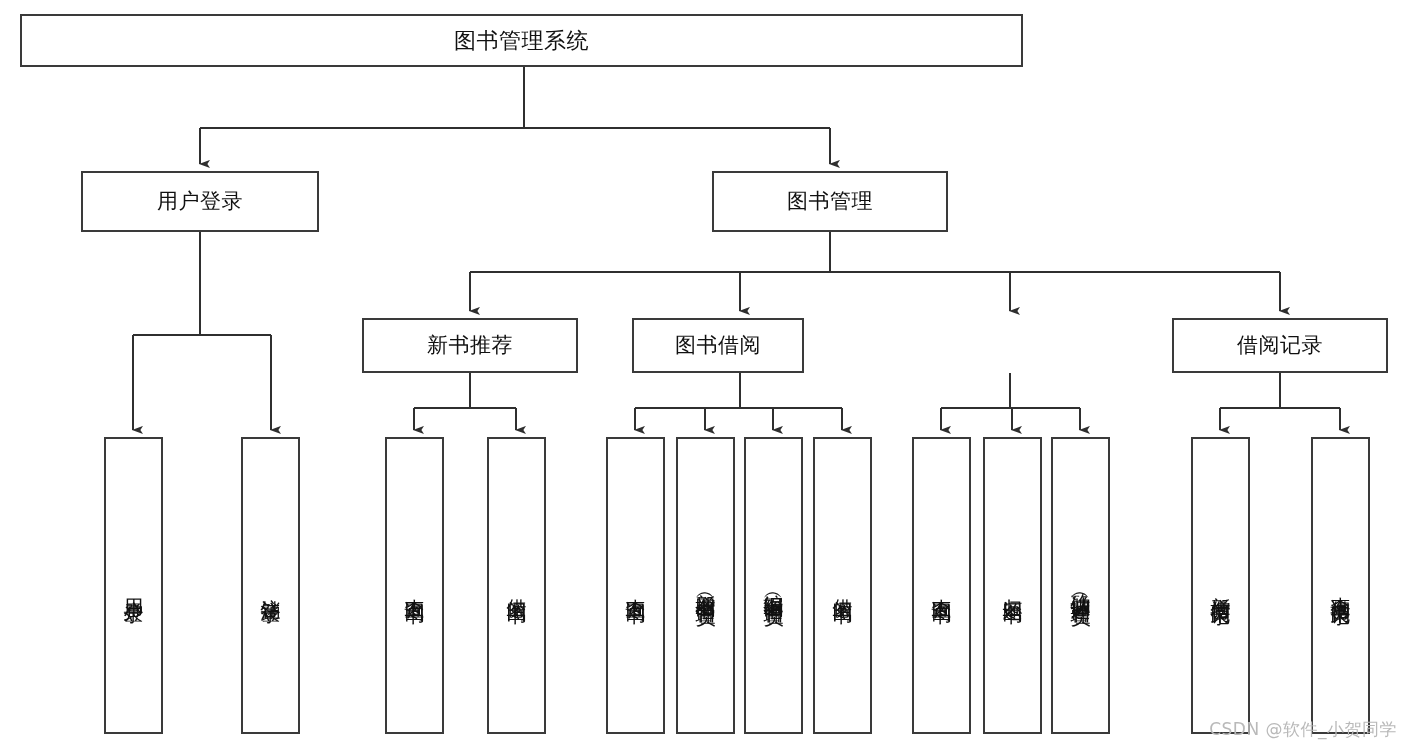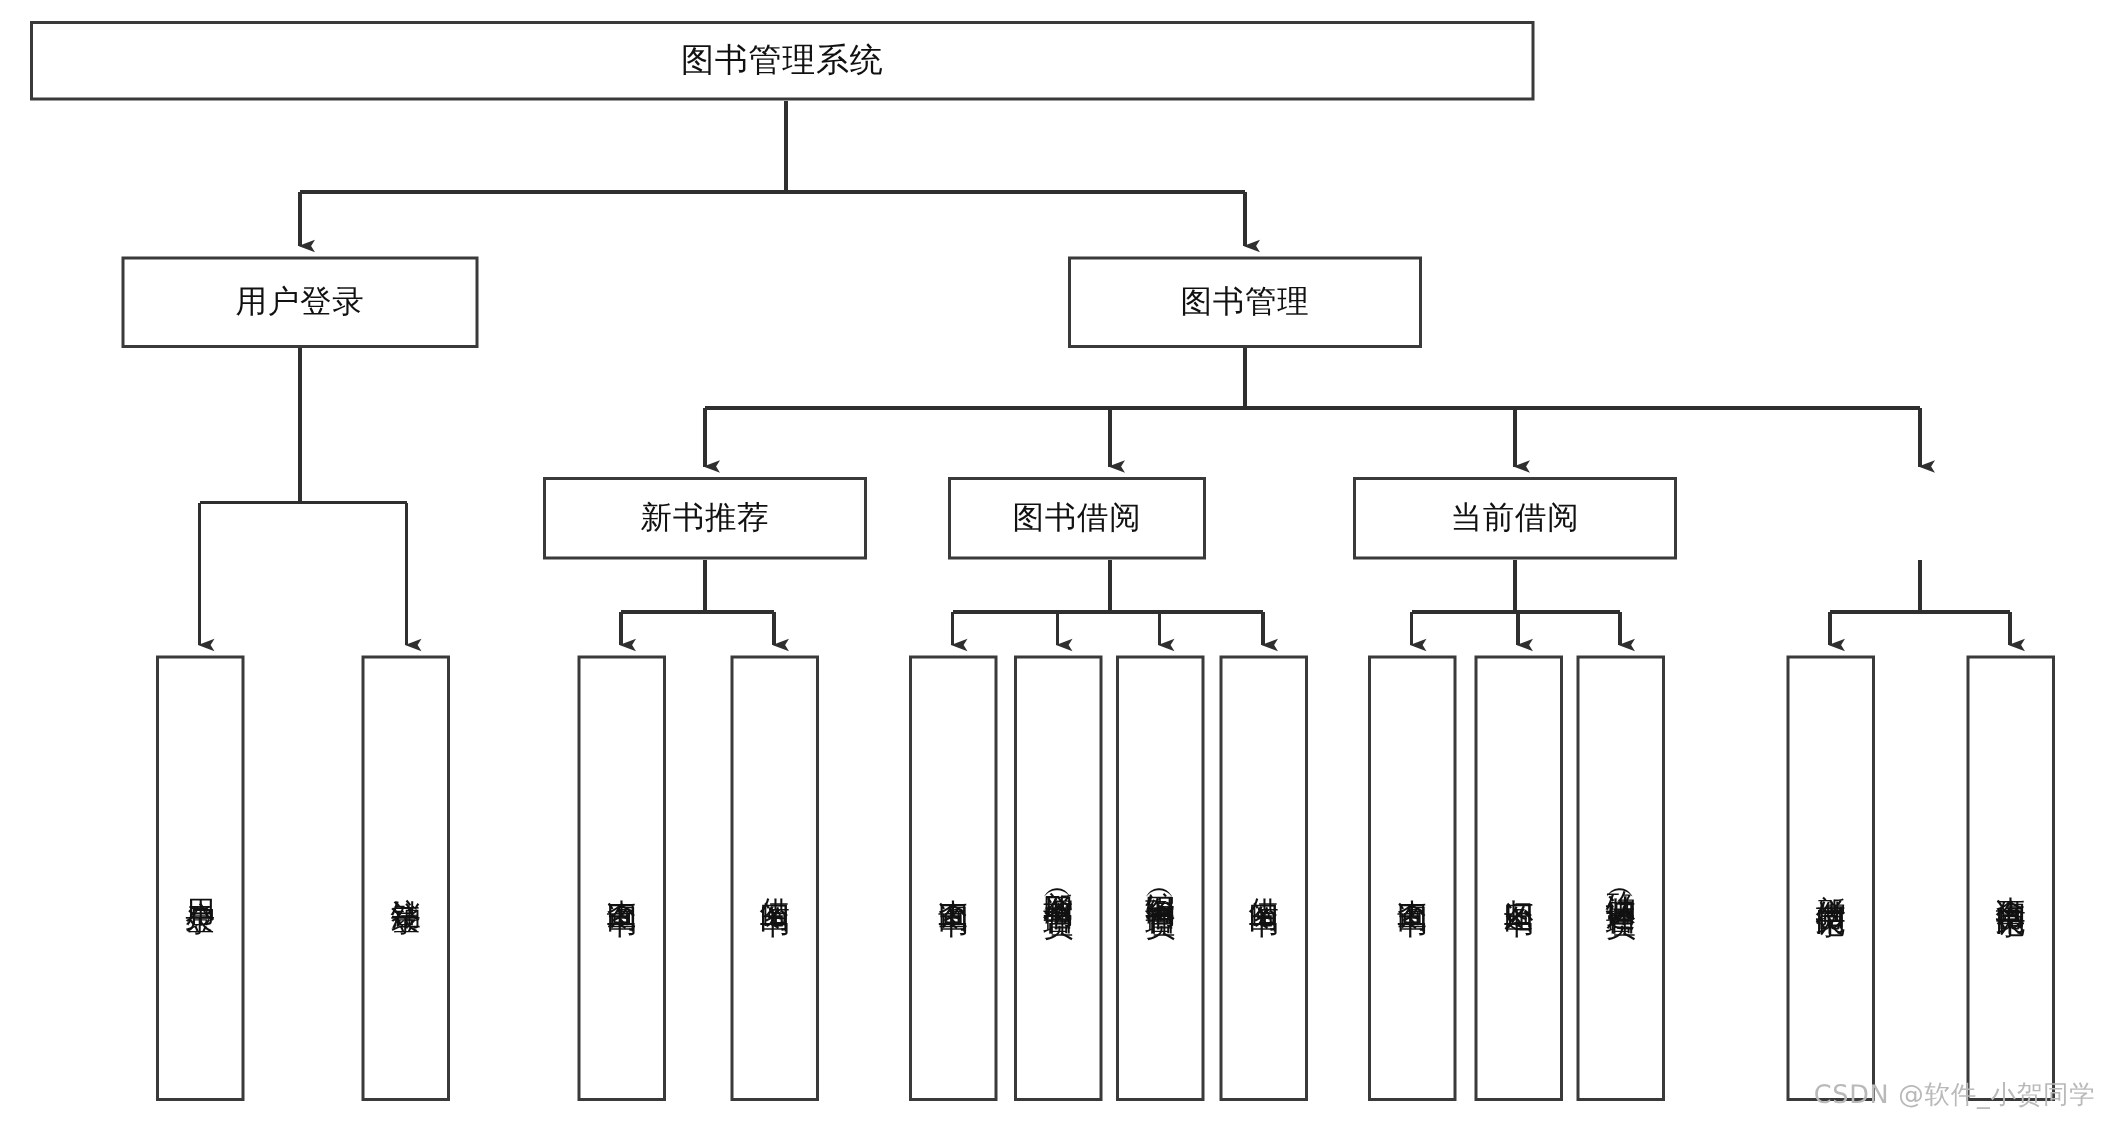--- a/index.html
+++ b/index.html
@@ -136,24 +136,24 @@
   </div>
 
   <div class="node-box" style="left:712px; top:171px; width:236px; height:61px;">
     <span class="node-label">图书管理</span>
   </div>
 
   <div class="node-box" style="left:632px; top:318px; width:172px; height:55px;">
     <span class="node-label">图书借阅</span>
   </div>
 
-  <div class="node-box" style="left:902px; top:318px; width:216px; height:55px;">
-    <span class="node-label">当前借阅</span>
-  </div>
-
+
+  <div class="node-box" style="left:1172px; top:318px; width:216px; height:55px;">
+    <span class="node-label">借阅记录</span>
+  </div>
 
   <div class="node-box vertical" style="left:104px; top:437px; width:59px; height:297px;">
     <span class="node-label">用户登录</span>
   </div>
 
   <div class="node-box vertical" style="left:241px; top:437px; width:59px; height:297px;">
     <span class="node-label">注销登录</span>
   </div>
 
   <div class="node-box vertical" style="left:385px; top:437px; width:59px; height:297px;">

